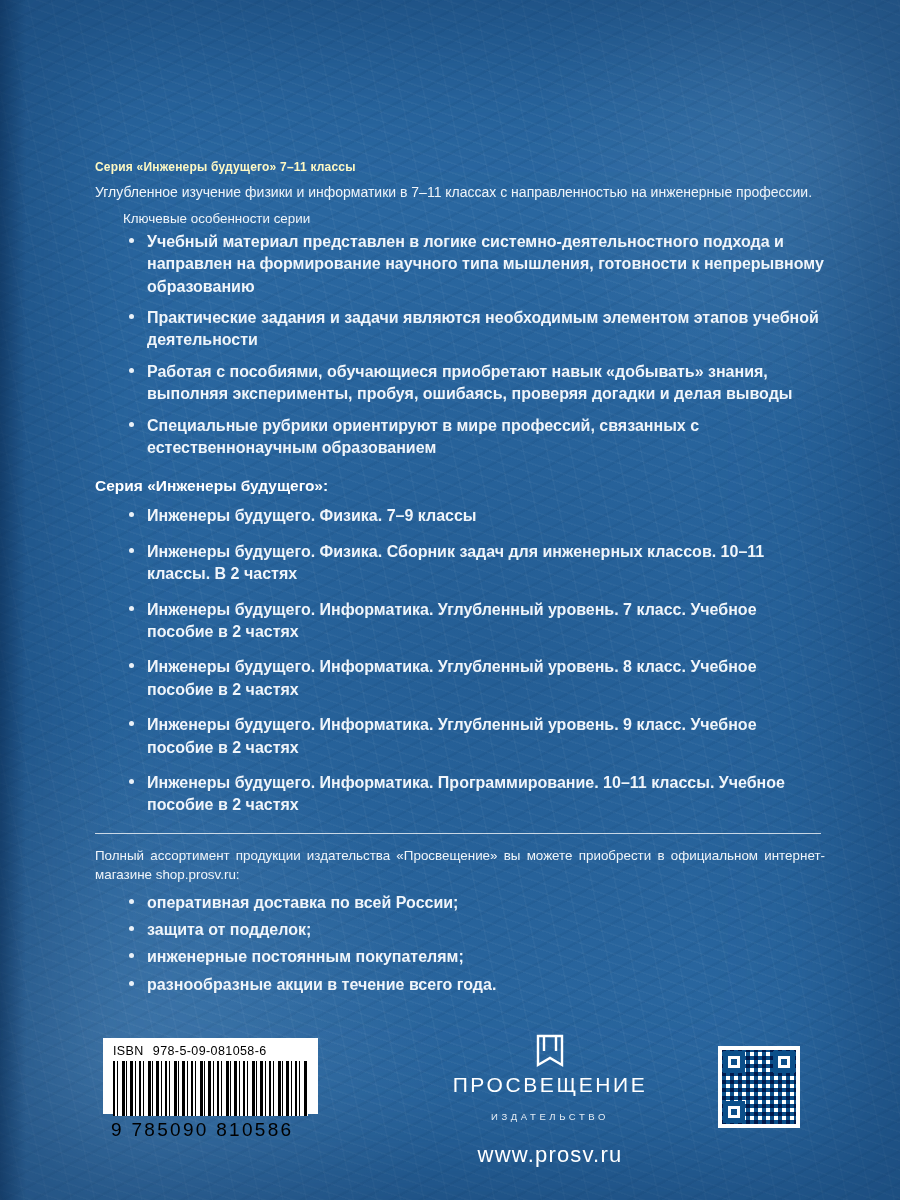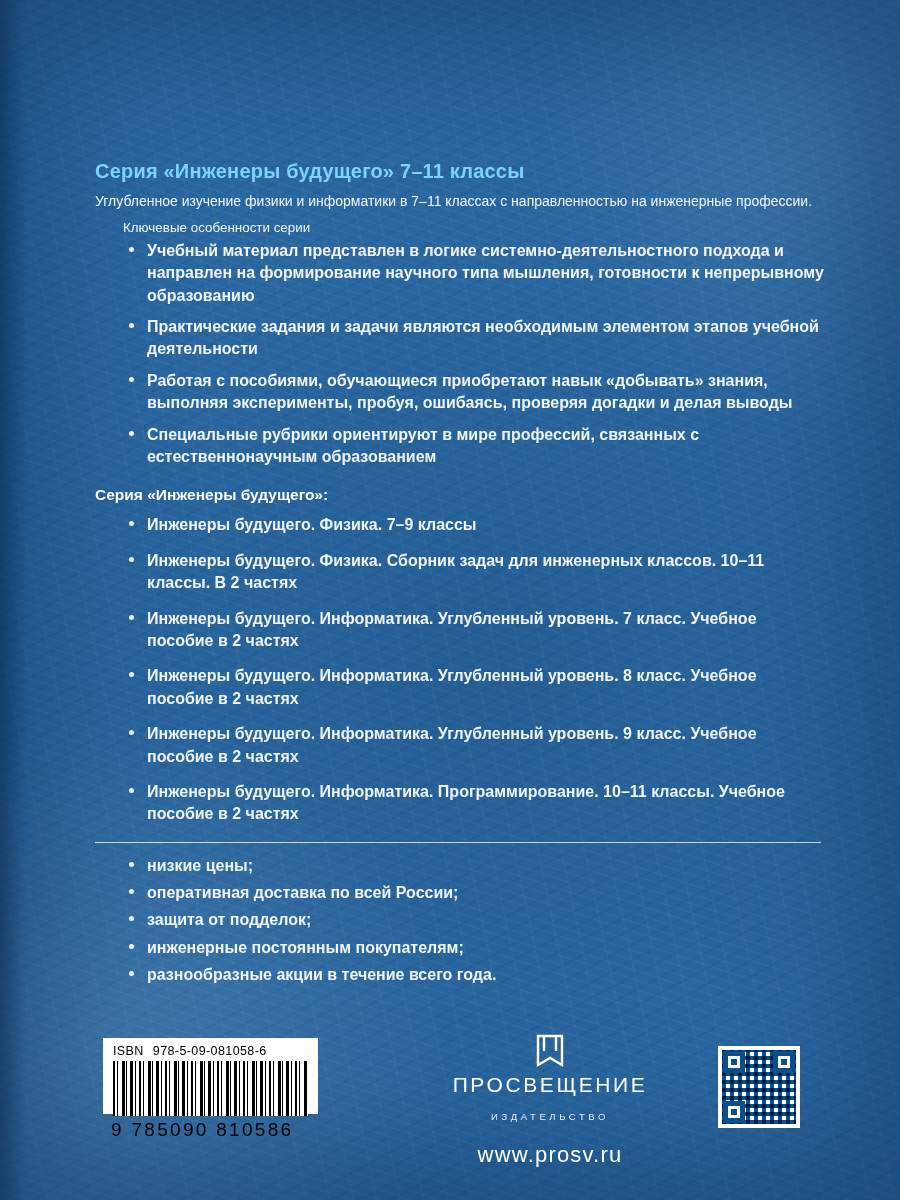--- a/index.html
+++ b/index.html
@@ -80,25 +80,25 @@
 
   .content {
     position: absolute;
     left: 95px;
     top: 160px;
     width: 730px;
     color: #eef4fa;
   }
 
   .series-title {
-    font-size: 20px;
+    font-size: 12px;
     font-weight: bold;
     letter-spacing: 0.2px;
     margin-bottom: 9px;
-    color: #7dd3fc;
+    color: #fef9c3;
   }
 
   .intro {
     font-size: 14px;
     line-height: 1.42;
     text-align: justify;
     margin-bottom: 8px;
     color: #f0f5fa;
   }
 
@@ -314,23 +314,23 @@
       <li>Инженеры будущего. Физика. 7–9 классы</li>
       <li>Инженеры будущего. Физика. Сборник задач для инженерных классов. 10–11 классы. В 2 частях</li>
       <li>Инженеры будущего. Информатика. Углубленный уровень. 7 класс. Учебное пособие в 2 частях</li>
       <li>Инженеры будущего. Информатика. Углубленный уровень. 8 класс. Учебное пособие в 2 частях</li>
       <li>Инженеры будущего. Информатика. Углубленный уровень. 9 класс. Учебное пособие в 2 частях</li>
       <li>Инженеры будущего. Информатика. Программирование. 10–11 классы. Учебное пособие в 2 частях</li>
     </ul>
 
     <div class="hr"></div>
 
+    <div class="shop-text">Полный ассортимент продукции издательства «Просвещение» вы можете приобрести в официальном интернет-магазине shop.prosv.ru:</div>
 
     <ul class="bullets shop">
-      <li>низкие цены;</li>
       <li>оперативная доставка по всей России;</li>
       <li>защита от подделок;</li>
       <li>инженерные постоянным покупателям;</li>
       <li>разнообразные акции в течение всего года.</li>
     </ul>
   </div>
 
   <div class="bottom">
 
     <div class="barcode-box">

